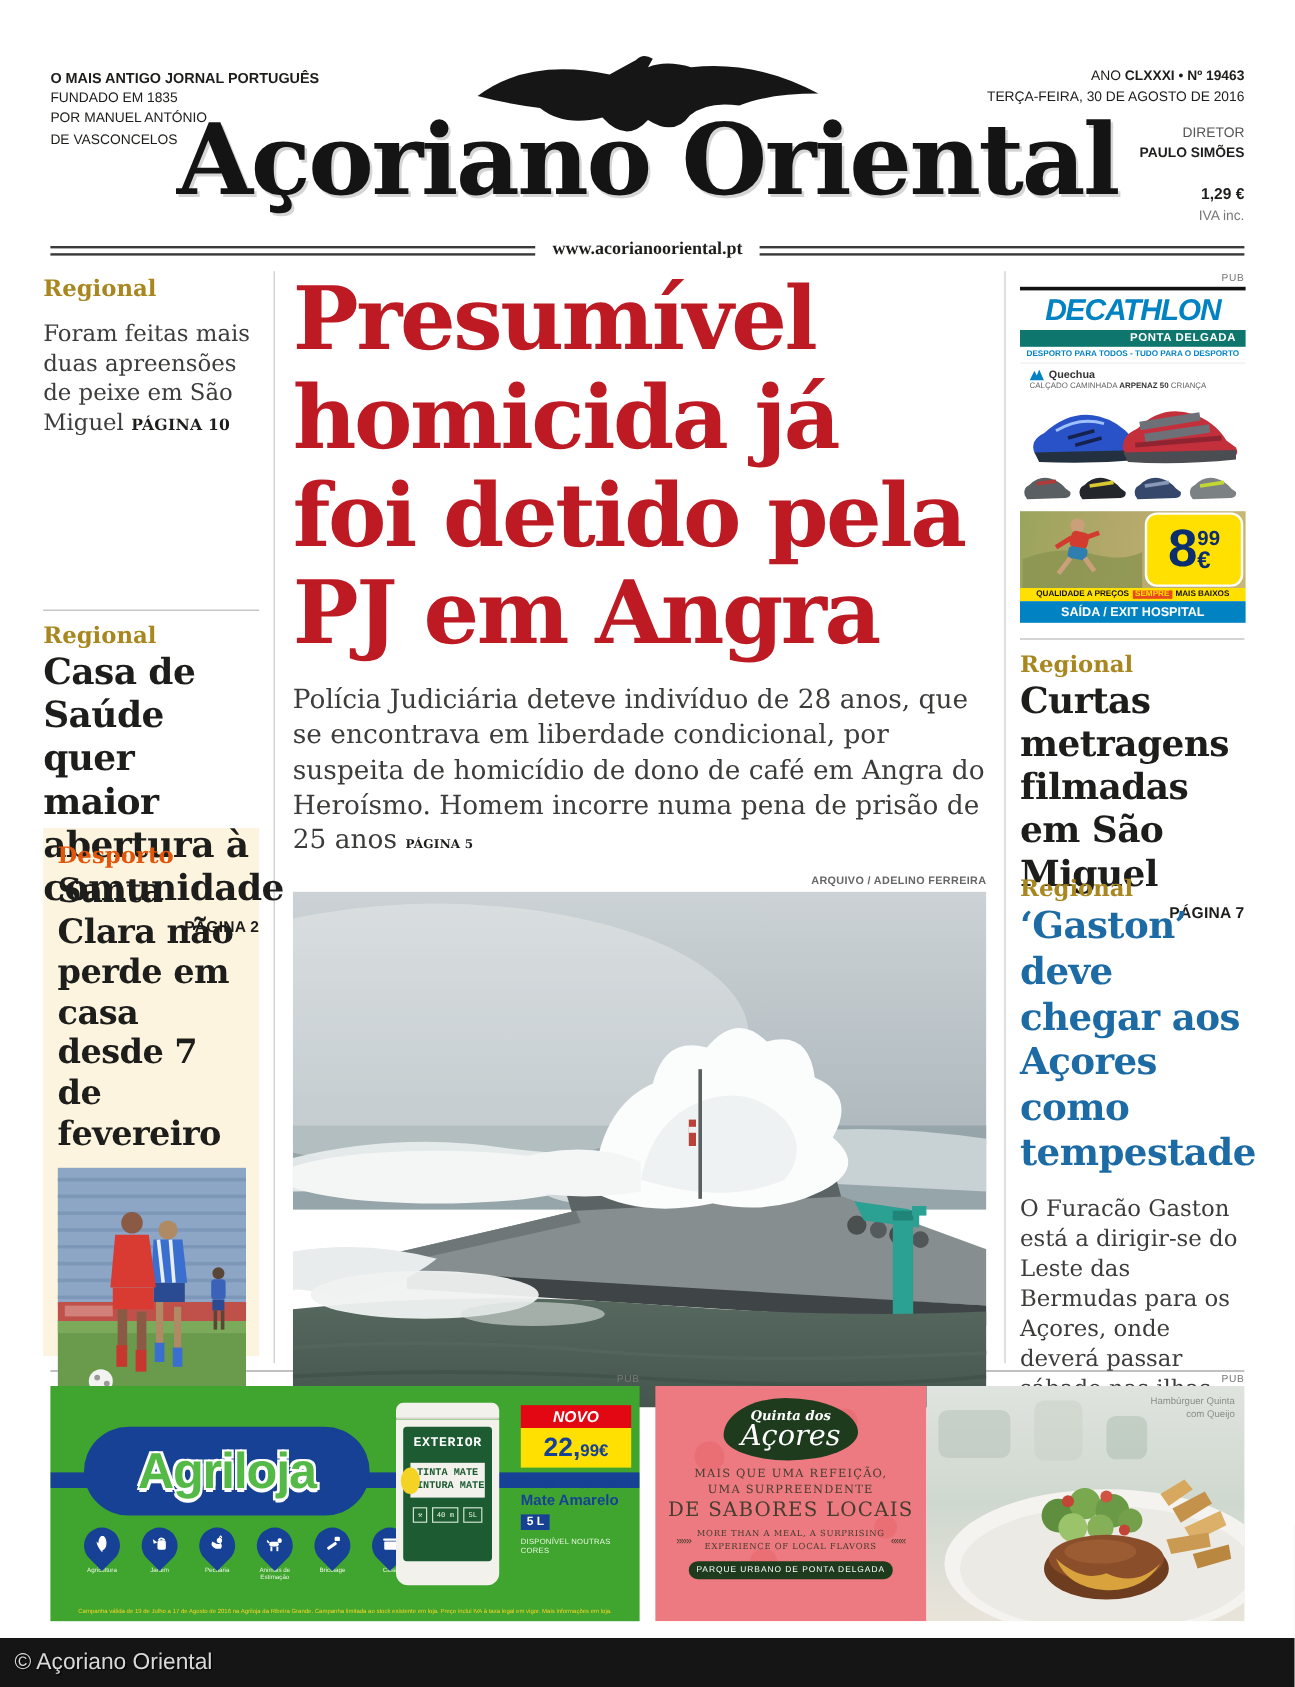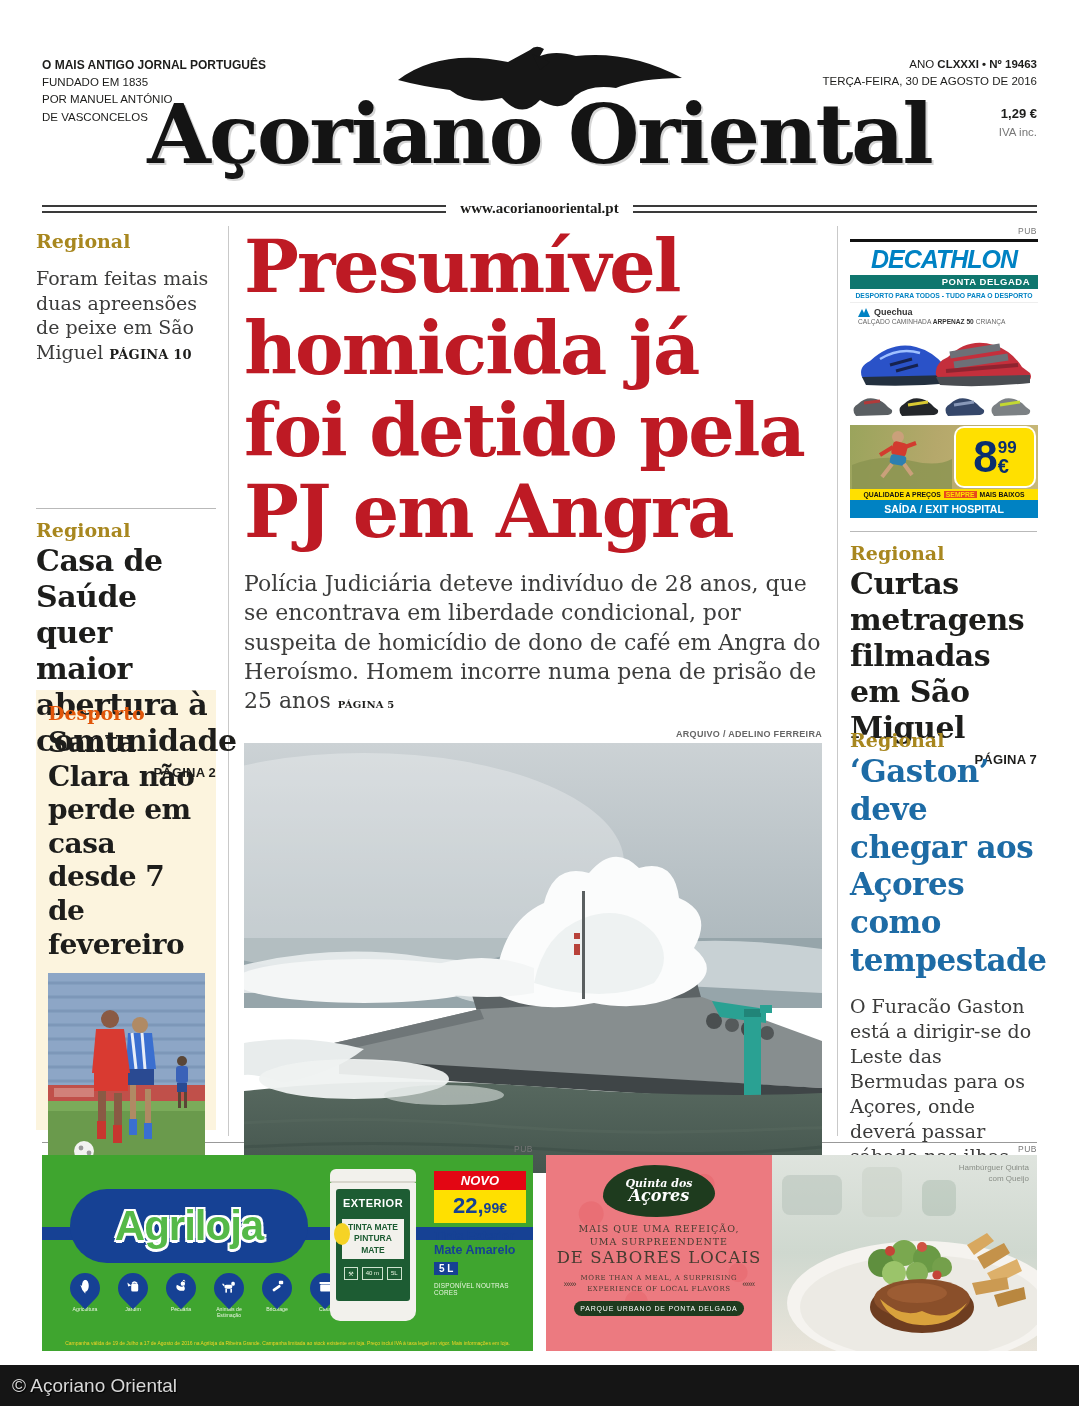--- a/index.html
+++ b/index.html
@@ -85,21 +85,21 @@
   .ad-agriloja { position:relative; height:196px; background:#3fa52f; overflow:hidden; color:#fff; }
   .agri-stripe { position:absolute; left:0; right:0; top:72px; height:13px; background:#164194; }
   .agri-pill { position:absolute; left:28px; top:34px; width:238px; height:74px; background:#164194; border-radius:40px; display:flex; justify-content:center; align-items:center; }
   .agri-pill span { font-weight:bold; font-size:42px; color:#55b948; letter-spacing:-1px;
      text-shadow:-2px -2px 0 #fff, 2px -2px 0 #fff, -2px 2px 0 #fff, 2px 2px 0 #fff, 0 3px 0 #fff; }
   .agri-icons { position:absolute; left:26px; top:118px; display:flex; gap:14px; }
   .agri-icon { width:34px; text-align:center; }
   .agri-pin { width:30px; height:30px; margin:0 auto; background:#164194; border-radius:50% 50% 50% 0; transform:rotate(-45deg); display:flex; justify-content:center; align-items:center; }
   .agri-pin > div { transform:rotate(45deg); color:#fff; font-size:13px; }
   .agri-icon .lbl { font-size:5.2px; color:#eaf6e2; margin-top:3px; line-height:1.2; }
-  .bucket { position:absolute; left:288px; top:14px; width:86px; height:149px; }
+  .bucket { position:absolute; left:288px; top:14px; width:86px; height:149px;font-family:Liberation Mono, monospace; }
   .bucket .lid { height:14px; background:#f2f1ec; border-radius:6px 6px 2px 2px; border-bottom:2px solid #d8d6cd; }
   .bucket .body { height:138px; background:#f2f1ec; border-radius:0 0 10px 10px; padding-top:6px; }
   .bucket .label { margin:0 6px; background:#1d5c33; border-radius:3px; height:112px; text-align:center; color:#fff; padding-top:8px; position:relative; }
   .bucket .label .ext { font-weight:bold; font-size:11px; letter-spacing:0.5px; }
   .bucket .label .tinta { margin:10px 6px 0 6px; background:#f2f1ec; color:#1d5c33; font-weight:bold; font-size:8.5px; line-height:1.35; padding:3px 0; }
   .bucket .dot { position:absolute; left:-2px; top:34px; width:16px; height:22px; background:#f5d325; border-radius:50%; }
   .bucket .chips { display:flex; justify-content:center; gap:4px; margin-top:8px; }
   .bucket .chips span { display:inline-block; border:1px solid #cfe3cf; color:#eaf6e2; font-size:6px; padding:2px 3px; }
   .agri-right { position:absolute; left:392px; top:16px; width:92px; }
   .agri-novo { background:#e30613; color:#fff; font-weight:bold; font-style:italic; text-align:center; font-size:13px; padding:2px 0; }
@@ -112,21 +112,21 @@
 
   .ad-quinta { position:relative; height:196px; display:flex; overflow:hidden; }
   .quinta-left { width:46%; background:#ec7a80; position:relative; padding-top:8px;
      background-image:radial-gradient(circle at 20% 30%, #e96f75 12px, transparent 13px),
        radial-gradient(circle at 70% 15%, #e96f75 10px, transparent 11px),
        radial-gradient(circle at 40% 75%, #e96f75 11px, transparent 12px),
        radial-gradient(circle at 85% 60%, #e96f75 9px, transparent 10px); }
   .quinta-logo { width:112px; height:52px; margin:2px auto 6px auto; background:#1e3b1e; border-radius:46% 54% 52% 48% / 60% 55% 45% 40%;
      display:flex; flex-direction:column; justify-content:center; align-items:center; color:#fff; }
   .quinta-logo .l1 { font-family:"DejaVu Serif", serif; font-style:italic; font-weight:bold; font-size:11px; line-height:1; }
-  .quinta-logo .l2 { font-family:"DejaVu Serif", serif; font-style:italic; font-weight:bold; font-size:16px; line-height:1; margin-top:-1px; }
+  .quinta-logo .l2 { font-family:"DejaVu Serif", serif; font-style:italic; font-weight:normal; font-size:24px; line-height:1; margin-top:-1px; }
   .quinta-txt { text-align:center; color:#463c30; font-family:"DejaVu Serif", serif; }
   .quinta-txt .t1 { font-size:9.5px; letter-spacing:1px; }
   .quinta-txt .t2 { font-size:9.5px; letter-spacing:1px; margin-top:2px; }
   .quinta-txt .t3 { font-size:25px; letter-spacing:1px; margin-top:2px; }
   .quinta-txt .t4 { font-size:16.5px; letter-spacing:1px; margin-top:1px; }
   .quinta-en { display:flex; justify-content:center; align-items:center; gap:5px; margin-top:6px; color:#463c30; }
   .quinta-en .arr { font-size:9px; letter-spacing:-1px; }
   .quinta-en .en { font-size:7px; letter-spacing:0.6px; text-align:center; line-height:1.5; font-family:"DejaVu Serif", serif; }
   .quinta-btn { width:170px; margin:7px auto 0 auto; background:#1e3b1e; color:#fff; font-size:7px; letter-spacing:0.8px; text-align:center; padding:4px 0; border-radius:8px; }
   .quinta-right { width:54%; position:relative; }
@@ -151,20 +151,24 @@
 
     <svg class="eagle" width="300" height="96" viewBox="0 0 300 96">
       <path fill="#161616" d="M8,40 Q50,8 118,22 L140,10 Q146,4 154,9 L150,16 Q165,10 186,16 Q240,10 292,38 Q250,38 226,48 Q200,44 185,56 Q172,74 150,60 Q132,80 112,58 Q80,66 60,50 Q30,46 8,40 Z"></path>
       <path fill="#161616" d="M142,14 L160,22 L150,30 Z"></path>
     </svg>
     <h1 class="masthead">Açoriano Oriental</h1>
 
     <div class="mast-right">
       <div class="issue"><span>ANO </span><b>CLXXXI • Nº 19463</b></div>
       <div>TERÇA-FEIRA, 30 DE AGOSTO DE 2016</div>
+      <div class="director">
+        <span>DIRETOR</span><br>
+        <b>PAULO SIMÕES</b>
+      </div>
       <div class="price">1,29 €</div>
       <div class="price-note">IVA inc.</div>
     </div>
 
     <div class="site-rule">
       <div class="dline"></div>
       <div class="url">www.acorianooriental.pt</div>
       <div class="dline"></div>
     </div>
   </header>

